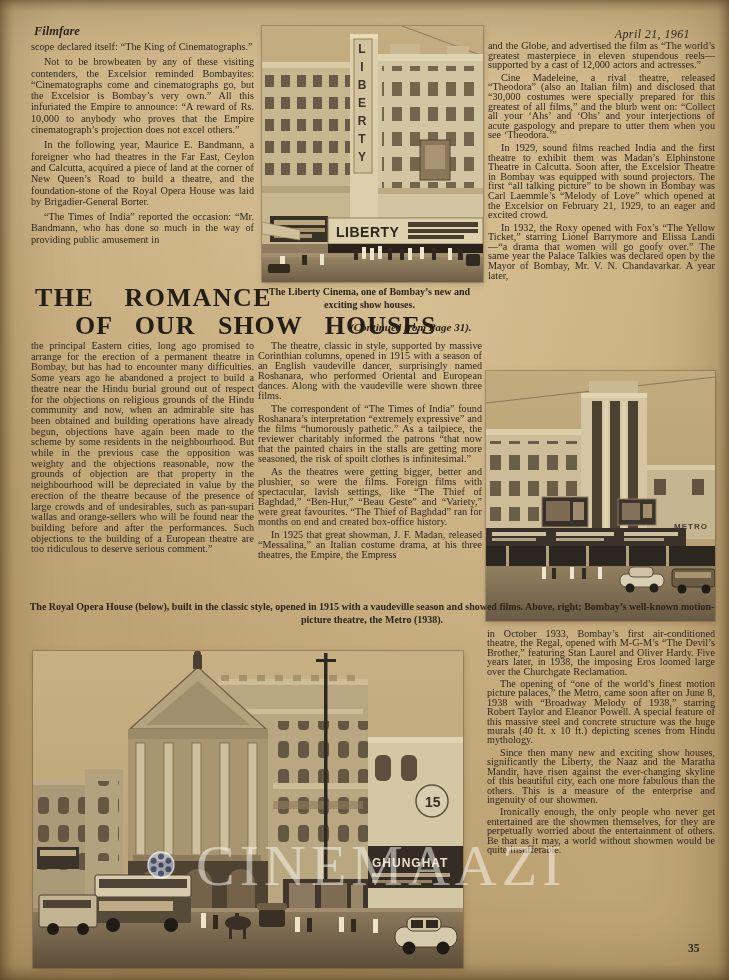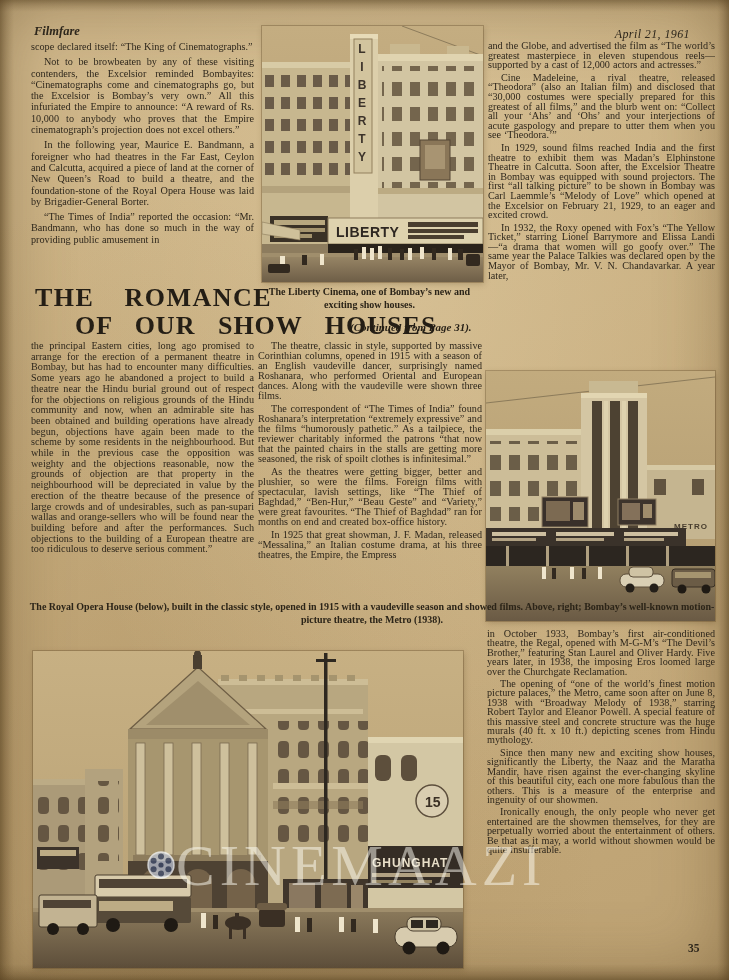--- a/index.html
+++ b/index.html
@@ -46,21 +46,21 @@
   #photo-metro{left:486px;top:371px;width:229px;height:250px;}
   #photo-opera{left:33px;top:651px;width:430px;height:317px;}
   .v-sign{
     position:absolute;left:93px;top:12px;height:134px;
     writing-mode:vertical-rl;text-orientation:upright;
     font-family:"Liberation Sans","DejaVu Sans",sans-serif;font-weight:bold;font-size:12px;
     letter-spacing:4px;color:#3c332a;text-align:center;
   }
   #page-number{position:absolute;left:688px;top:942px;font-weight:bold;font-size:11.5px;}
   #watermark{
-    position:absolute;left:146px;top:836px;display:flex;align-items:flex-start;gap:0;
+    position:absolute;left:146px;top:836px;display:flex;align-items:flex-start;gap:20px;
     pointer-events:none;z-index:5;
   }
   #wm-text{
     font-family:"Liberation Serif","DejaVu Serif",serif;font-size:58px;line-height:60px;
     color:rgba(252,249,240,0.52);letter-spacing:5px;white-space:nowrap;
   }
   #wm-reel{margin-top:14px;opacity:0.85;}
 </style>
 </head>
 <body>

